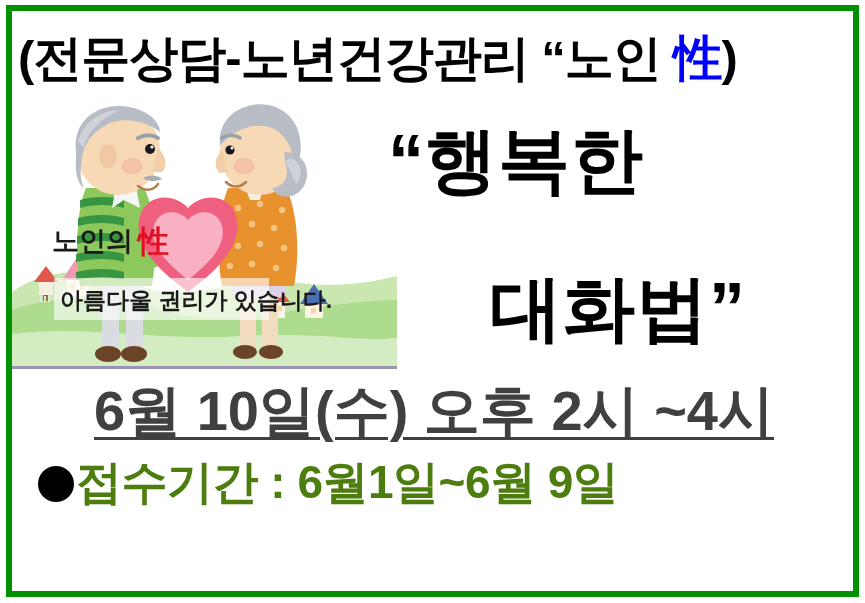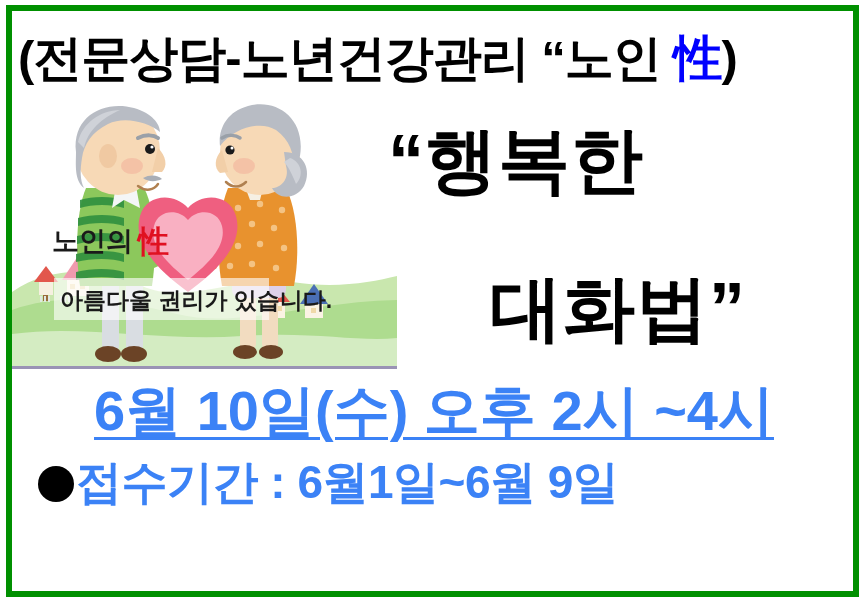--- a/index.html
+++ b/index.html
@@ -77,35 +77,35 @@
   #red-line-2 { left: 490px; top: 252px; margin-top: 18px; }
   
   #date-line {
     position: absolute;
     left: 24px;
     top: 374px;
     width: 820px;
     text-align: center;
     font-size: 56px;
     font-weight: bold;
-    color: #3b82f6;
+    color: #404040;
     letter-spacing: 0px;
     white-space: nowrap;
     text-decoration: underline;
     text-underline-offset: 7px;
     text-decoration-thickness: 3px;
   }
   
   .info-line {
     position: absolute;
     left: 38px;
     width: 800px;
     font-size: 46px;
     font-weight: bold;
-    color: #3b82f6;
+    color: #4d7c0f;
     white-space: nowrap;
     letter-spacing: -0.5px;
   }
   #info-line-1 { top: 452px; }
   #info-line-2 { top: 518px; }
   .bullet-dot {
     display: inline-block;
     width: 36px;
     height: 36px;
     border-radius: 50%;

